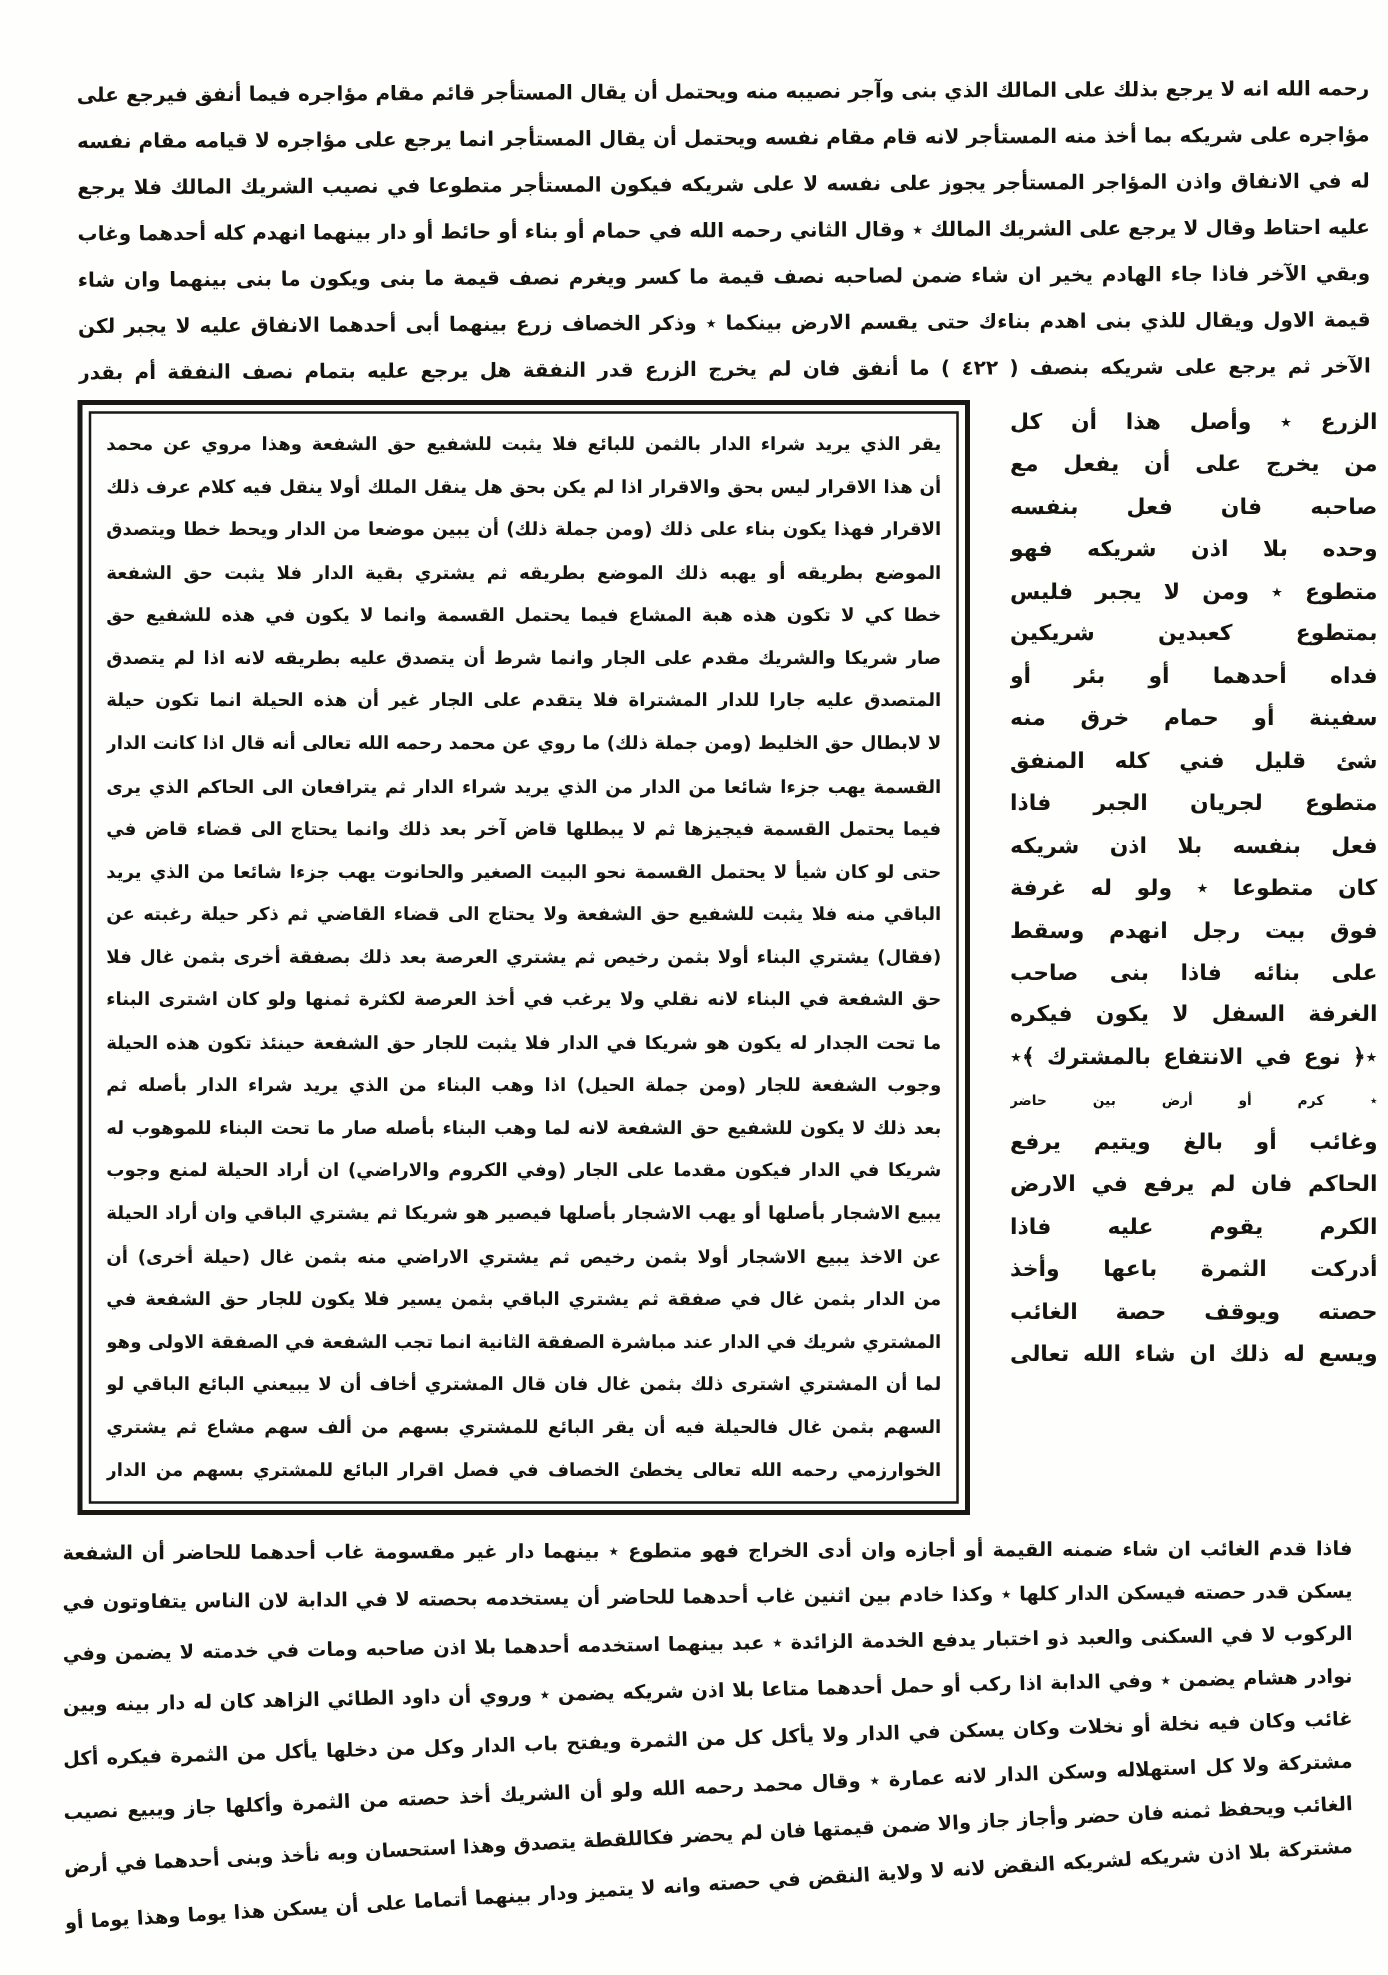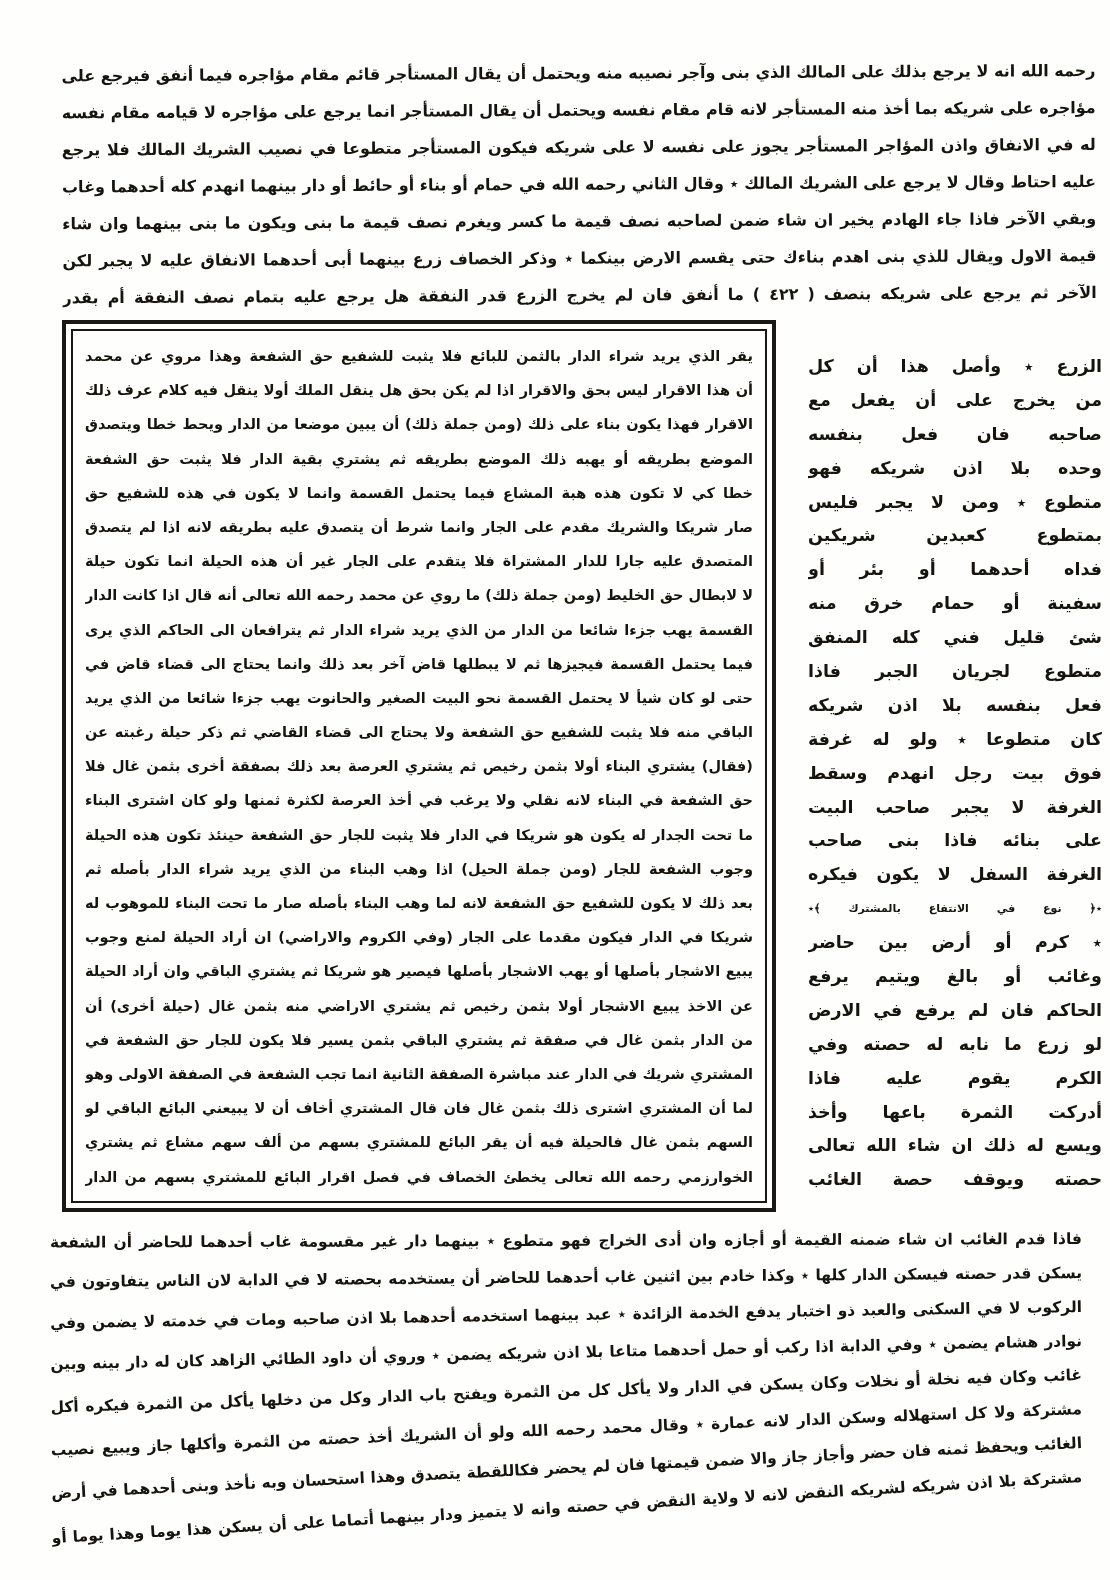--- a/index.html
+++ b/index.html
@@ -35,21 +35,21 @@
   }
   .main-box-inner {
     border:2px solid #1b1712;
     height:100%;
     padding:8px 12px;
     overflow:hidden;
   }
   .main-box .tline { height:34.2px; line-height:34.2px; font-size:14.5px; }
   
   .margin-col {
-    position:absolute; top:322px; right:8px; left:808px;margin-top:28px;
+    position:absolute; top:322px; right:8px; left:808px;
   }
   .margin-col .tline { height:33.9px; line-height:33.9px; font-size:17.5px; }
   .margin-col .tline:nth-child(17) { font-size:11px; } 
   
   .bottom-block {
     position:absolute; top:1222px; left:50px; right:28px;
   }
   .bottom-block .tline {
     height:34px; line-height:34px; font-size:15.5px;
     transform-origin:right center;
@@ -115,32 +115,30 @@
       <div class="tline">وحده بلا اذن شريكه فهو</div>
       <div class="tline">متطوع ٭ ومن لا يجبر فليس</div>
       <div class="tline">بمتطوع كعبدين شريكين</div>
       <div class="tline">فداه أحدهما أو بئر أو</div>
       <div class="tline">سفينة أو حمام خرق منه</div>
       <div class="tline">شئ قليل فني كله المنفق</div>
       <div class="tline">متطوع لجريان الجبر فاذا</div>
       <div class="tline">فعل بنفسه بلا اذن شريكه</div>
       <div class="tline">كان متطوعا ٭ ولو له غرفة</div>
       <div class="tline">فوق بيت رجل انهدم وسقط</div>
-      <div class="tline">الغرفة لا يجبر صاحب البيت</div>
       <div class="tline">على بنائه فاذا بنى صاحب</div>
       <div class="tline">الغرفة السفل لا يكون فيكره</div>
       <div class="tline">٭﴿ نوع في الانتفاع بالمشترك ﴾٭</div>
       <div class="tline">٭ كرم أو أرض بين حاضر</div>
       <div class="tline">وغائب أو بالغ ويتيم يرفع</div>
       <div class="tline">الحاكم فان لم يرفع في الارض</div>
-      <div class="tline">لو زرع ما نابه له حصته وفي</div>
       <div class="tline">الكرم يقوم عليه   فاذا</div>
       <div class="tline">أدركت الثمرة باعها وأخذ</div>
+      <div class="tline">حصته ويوقف حصة الغائب</div>
       <div class="tline">ويسع له ذلك ان شاء الله تعالى</div>
-      <div class="tline">حصته ويوقف حصة الغائب</div>
     </div>
 
   <div class="bottom-block">
       <div class="tline">فاذا قدم الغائب ان شاء ضمنه القيمة أو أجازه   وان أدى الخراج فهو متطوع ٭ بينهما دار غير مقسومة غاب أحدهما للحاضر أن      الشفعة</div>
       <div class="tline">يسكن قدر حصته فيسكن الدار كلها ٭  وكذا خادم بين اثنين غاب أحدهما للحاضر أن يستخدمه بحصته لا في الدابة لان الناس يتفاوتون في</div>
       <div class="tline">الركوب لا في السكنى والعبد ذو اختبار يدفع الخدمة الزائدة ٭ عبد بينهما استخدمه أحدهما بلا اذن صاحبه ومات في خدمته لا يضمن وفي</div>
       <div class="tline">نوادر هشام يضمن ٭ وفي الدابة اذا ركب أو حمل أحدهما متاعا بلا اذن شريكه يضمن ٭ وروي أن داود الطائي الزاهد كان له دار بينه وبين آخر</div>
       <div class="tline">غائب وكان فيه نخلة أو نخلات وكان يسكن في الدار ولا يأكل كل من الثمرة ويفتح باب الدار وكل من دخلها يأكل من الثمرة فيكره أكل الثمرة لانها</div>
       <div class="tline">مشتركة ولا كل استهلاله وسكن الدار لانه عمارة ٭  وقال محمد رحمه الله ولو أن الشريك أخذ حصته من الثمرة وأكلها جاز ويبيع نصيب</div>
       <div class="tline">الغائب ويحفظ ثمنه فان حضر وأجاز جاز والا ضمن قيمتها   فان لم يحضر فكاللقطة يتصدق وهذا استحسان وبه نأخذ وبنى أحدهما في أرض</div>

